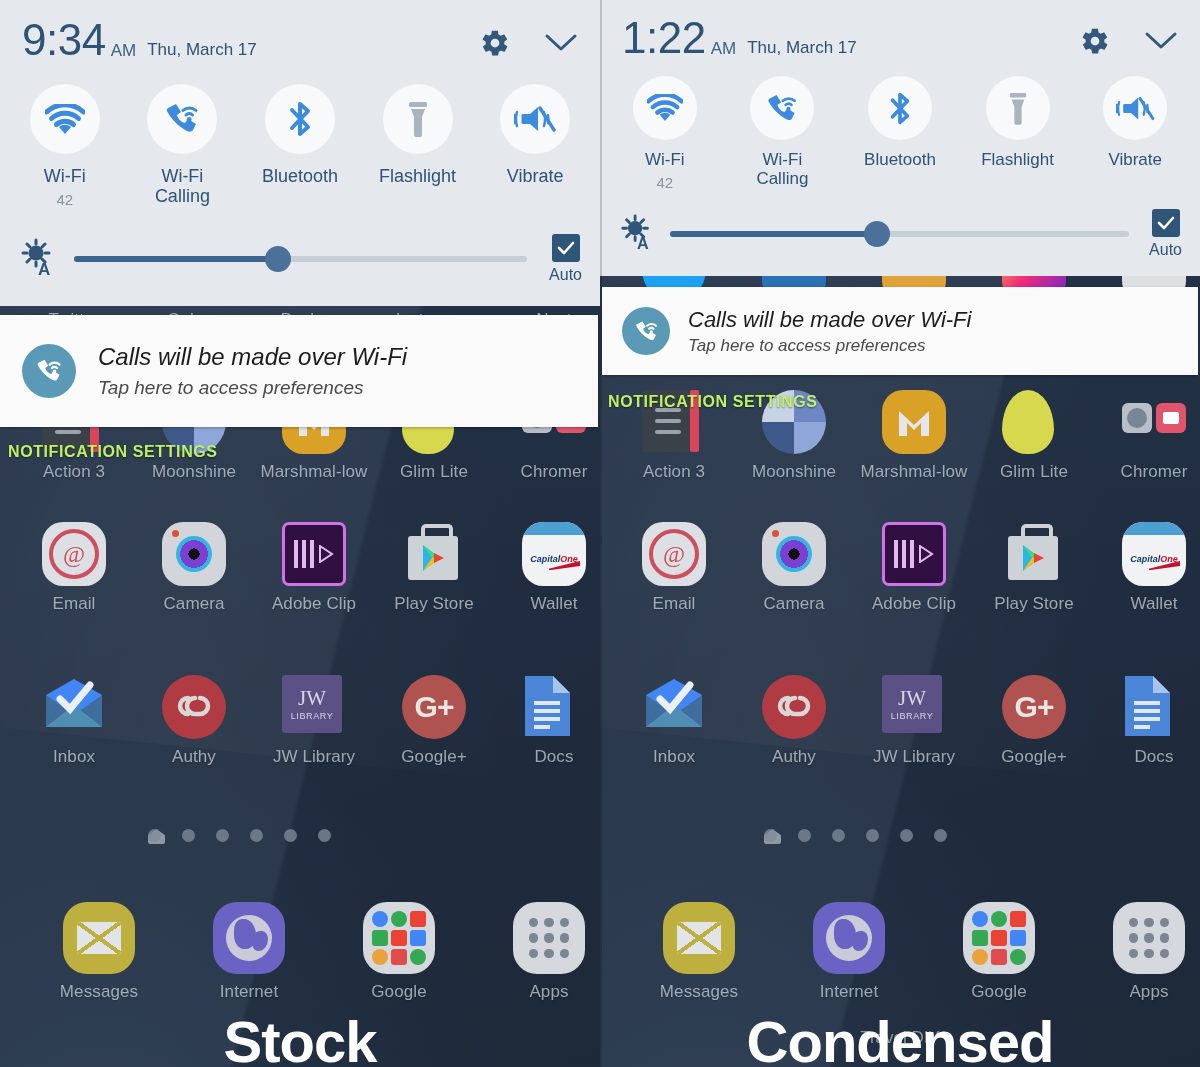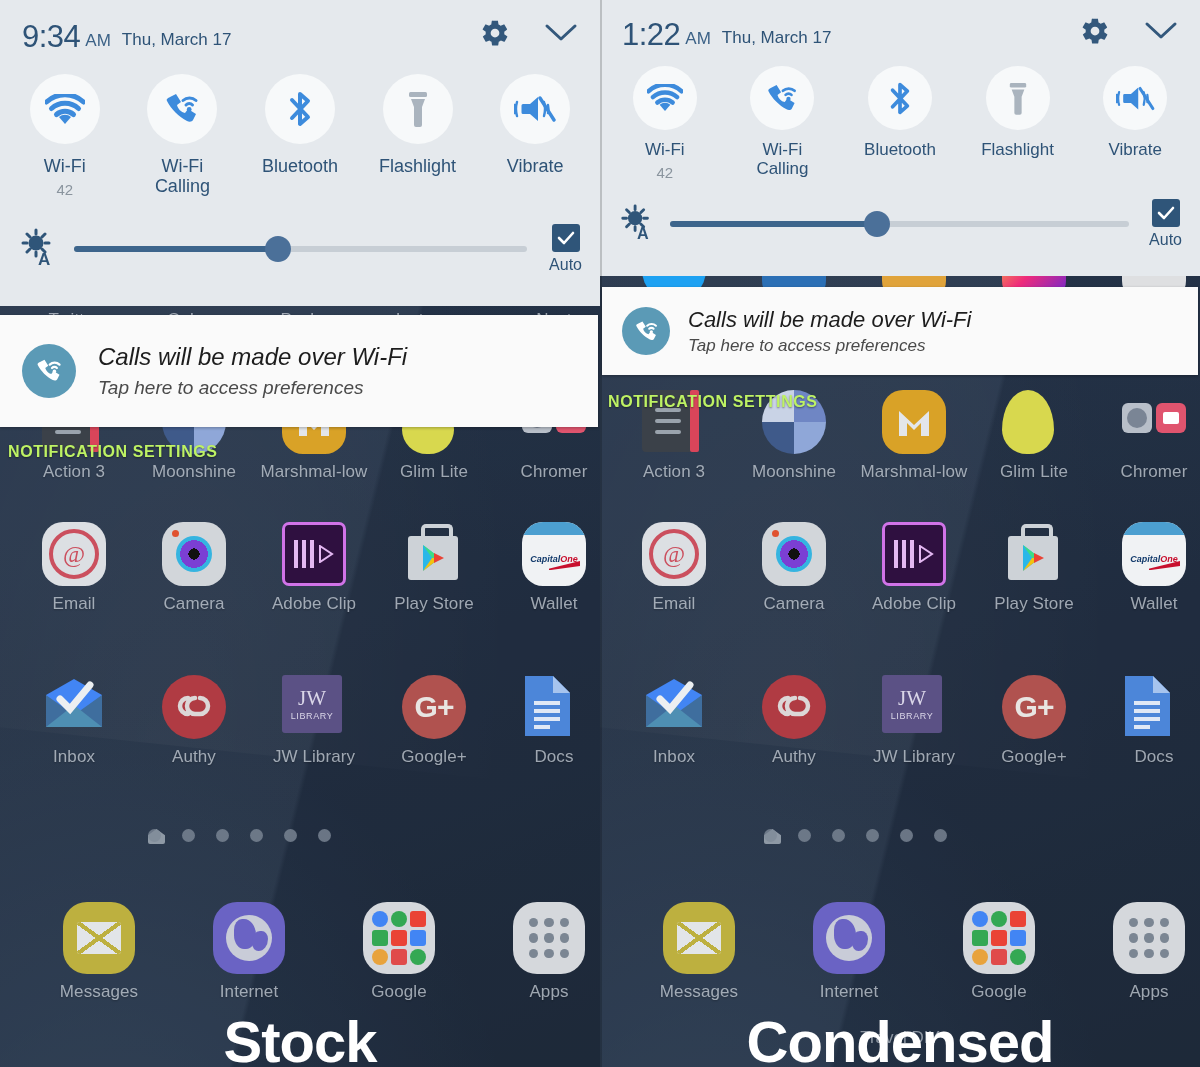--- a/index.html
+++ b/index.html
@@ -62,21 +62,21 @@
   }
 
   
   .shade{
     position:absolute;left:0;top:0;width:100%;
     background:#e5e9ed;
     z-index:5;
   }
   .statusline{display:flex;align-items:flex-end;}
   .clock{
-    font-size:31px;color:#2e5377;font-weight:400;letter-spacing:-.5px;line-height:1;
+    font-size:44px;color:#2e5377;font-weight:400;letter-spacing:-.5px;line-height:1;
   }
   .ampm{font-size:17px;color:#3c6287;margin-left:5px;line-height:1;position:relative;top:-3px;}
   .datetxt{font-size:17px;color:#2e5377;margin-left:11px;line-height:1;position:relative;top:-4px;}
   .hdricons{margin-left:auto;display:flex;align-items:center;gap:34px;}
 
   .tiles{display:flex;}
   .tile{flex:1;display:flex;flex-direction:column;align-items:center;}
   .tilebtn{
     border-radius:50%;background:#f7f9fa;display:flex;align-items:center;justify-content:center;
   }

